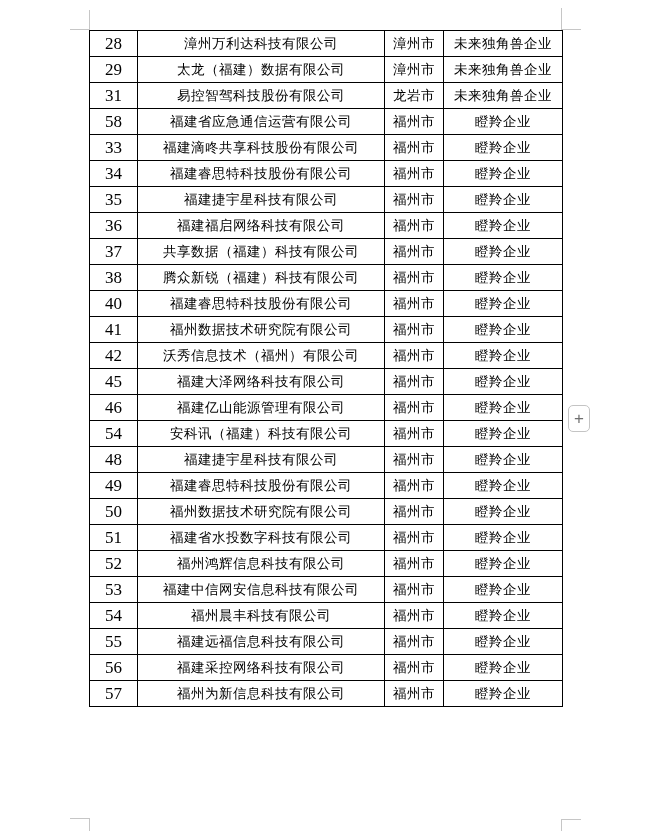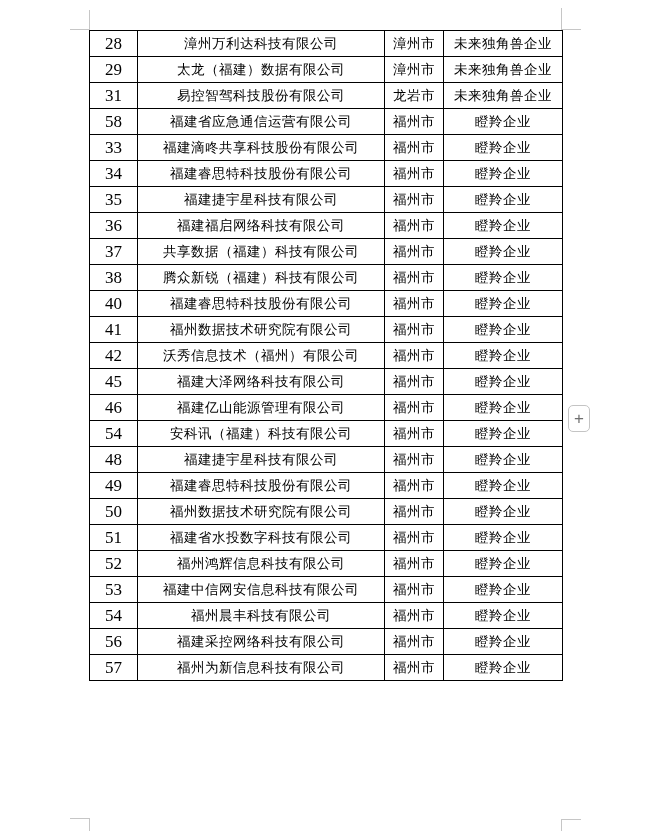--- a/index.html
+++ b/index.html
@@ -222,20 +222,26 @@
         <td class="col-city">福州市</td>
         <td class="col-category">瞪羚企业</td>
       </tr>
       <tr>
         <td class="col-no">54</td>
         <td class="col-company">福州晨丰科技有限公司</td>
         <td class="col-city">福州市</td>
         <td class="col-category">瞪羚企业</td>
       </tr>
       <tr>
+        <td class="col-no">55</td>
+        <td class="col-company">福建远福信息科技有限公司</td>
+        <td class="col-city">福州市</td>
+        <td class="col-category">瞪羚企业</td>
+      </tr>
+      <tr>
         <td class="col-no">56</td>
         <td class="col-company">福建采控网络科技有限公司</td>
         <td class="col-city">福州市</td>
         <td class="col-category">瞪羚企业</td>
       </tr>
       <tr>
         <td class="col-no">57</td>
         <td class="col-company">福州为新信息科技有限公司</td>
         <td class="col-city">福州市</td>
         <td class="col-category">瞪羚企业</td>

